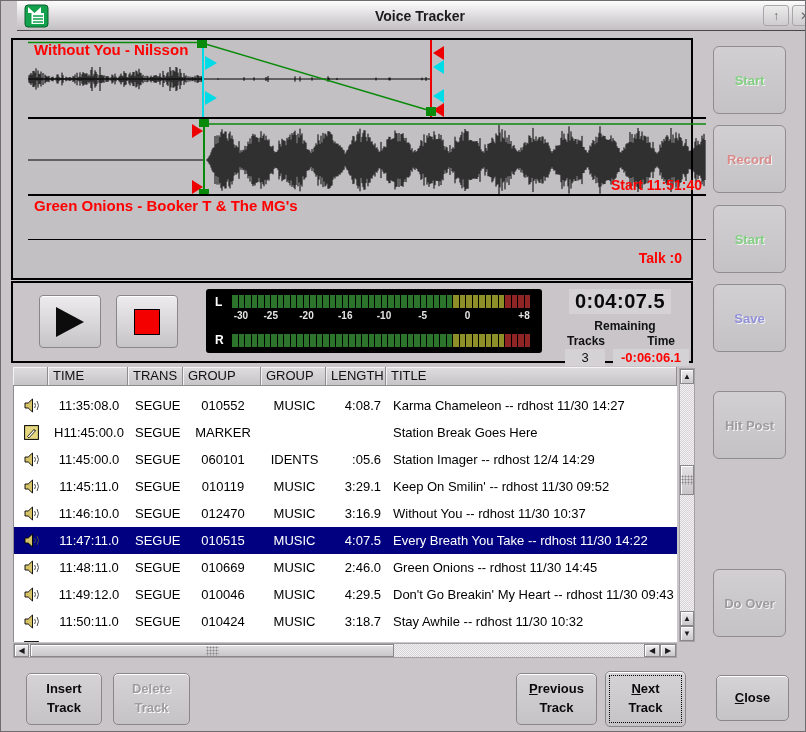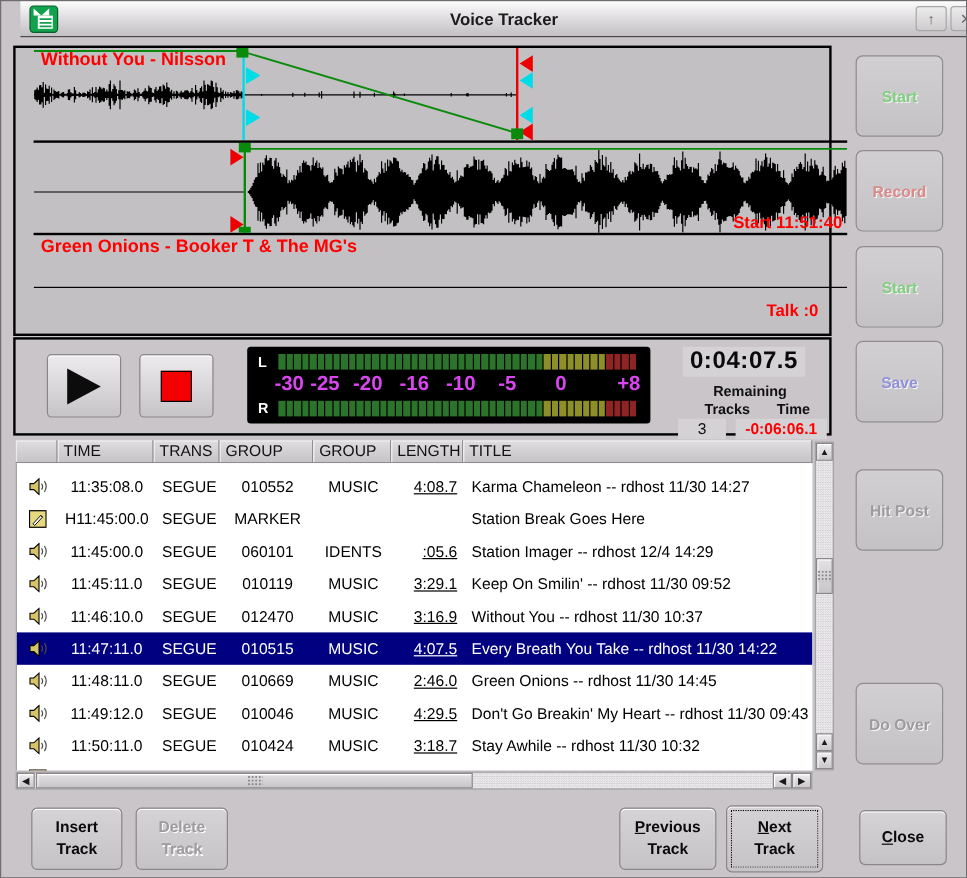--- a/index.html
+++ b/index.html
@@ -46,30 +46,30 @@
   .stop-btn{left:103px;}
   .play-tri{width:0;height:0;border-left:28px solid #0c0c0c;
     border-top:15px solid transparent;border-bottom:15px solid transparent;}
   .stop-sq{width:26px;height:26px;background:#f40000;border:1px solid #000;}
   .meter{position:absolute;left:193px;top:6px;width:336px;height:64px;
     background:#000;border-radius:3px;}
   .ch-label{position:absolute;left:9px;color:#fff;font-weight:bold;font-size:12px;}
   .seg-row{position:absolute;left:26px;width:298px;height:13px;display:flex;gap:1px;}
   .seg{flex:1;height:100%;}
   .meter-scale{position:absolute;left:26px;top:21px;width:298px;height:17px;}
-  .meter-scale span{position:absolute;transform:translateX(-50%);color:#d946ef;
-    font-weight:bold;font-size:17px;}
+  .meter-scale span{position:absolute;transform:translateX(-50%);color:#e5e5e5;
+    font-weight:bold;font-size:10px;}
   .timer{position:absolute;left:556px;top:6px;width:102px;height:25px;
     background:#d5d2d5;display:flex;align-items:center;justify-content:center;
     font-size:20px;font-weight:bold;color:#0a0a0a;letter-spacing:0.5px;}
   .remain{position:absolute;left:548px;top:36px;width:128px;font-size:12px;
     font-weight:bold;color:#111;}
   .remain .r1{text-align:center;}
   .remain .r2{position:relative;height:14px;margin-top:1px;}
-  .remain .r2 .lt{position:absolute;left:6px;margin-left:20px;}
+  .remain .r2 .lt{position:absolute;left:6px;}
   .remain .r2 .rt{position:absolute;right:14px;}
   .remain .r3{position:relative;height:17px;margin-top:1px;}
   .tracks-box{position:absolute;left:4px;top:0;width:40px;height:17px;background:#d5d2d5;
     display:flex;align-items:center;justify-content:center;font-size:13px;font-weight:normal;}
   .time-box{position:absolute;right:0;top:0;width:76px;height:17px;background:#d5d2d5;
     display:flex;align-items:center;justify-content:center;font-size:13px;
     font-weight:bold;color:#ff0000;}
 
   
   .logtable{position:absolute;left:12px;top:366px;width:682px;height:291px;}
@@ -82,21 +82,21 @@
     background:#fff;overflow:hidden;border-left:1px solid #8f8c8f;}
   .lrow{display:flex;height:27px;line-height:27px;font-size:13px;color:#000;
     white-space:nowrap;}
   .lrow.sel{background:#000080;color:#fff;}
   .lrow>div{overflow:hidden;}
   .c0{width:35px;display:flex;align-items:center;justify-content:center;}
   .c1{width:80px;text-align:center;}
   .c2{width:55px;padding-left:6px;}
   .c3{width:78px;text-align:center;}
   .c4{width:65px;text-align:center;}
-  .c5{width:60px;text-align:right;padding-right:6px;text-decoration:underline;}
+  .c5{width:60px;text-align:right;padding-right:6px;}
   .c6{flex:1;padding-left:6px;}
   .sliver{height:6px;background:#fff;}
 
   
   .sb-track-v{position:absolute;left:666px;top:1px;width:16px;height:274px;
     background-image:repeating-conic-gradient(#f2f0f2 0% 25%,#d7d4d7 0% 50%);
     background-size:2px 2px;border:1px solid #a5a2a5;}
   .sb-track-h{position:absolute;left:0;top:276px;width:664px;height:15px;
     background-image:repeating-conic-gradient(#f2f0f2 0% 25%,#d7d4d7 0% 50%);
     background-size:2px 2px;border:1px solid #a5a2a5;}

